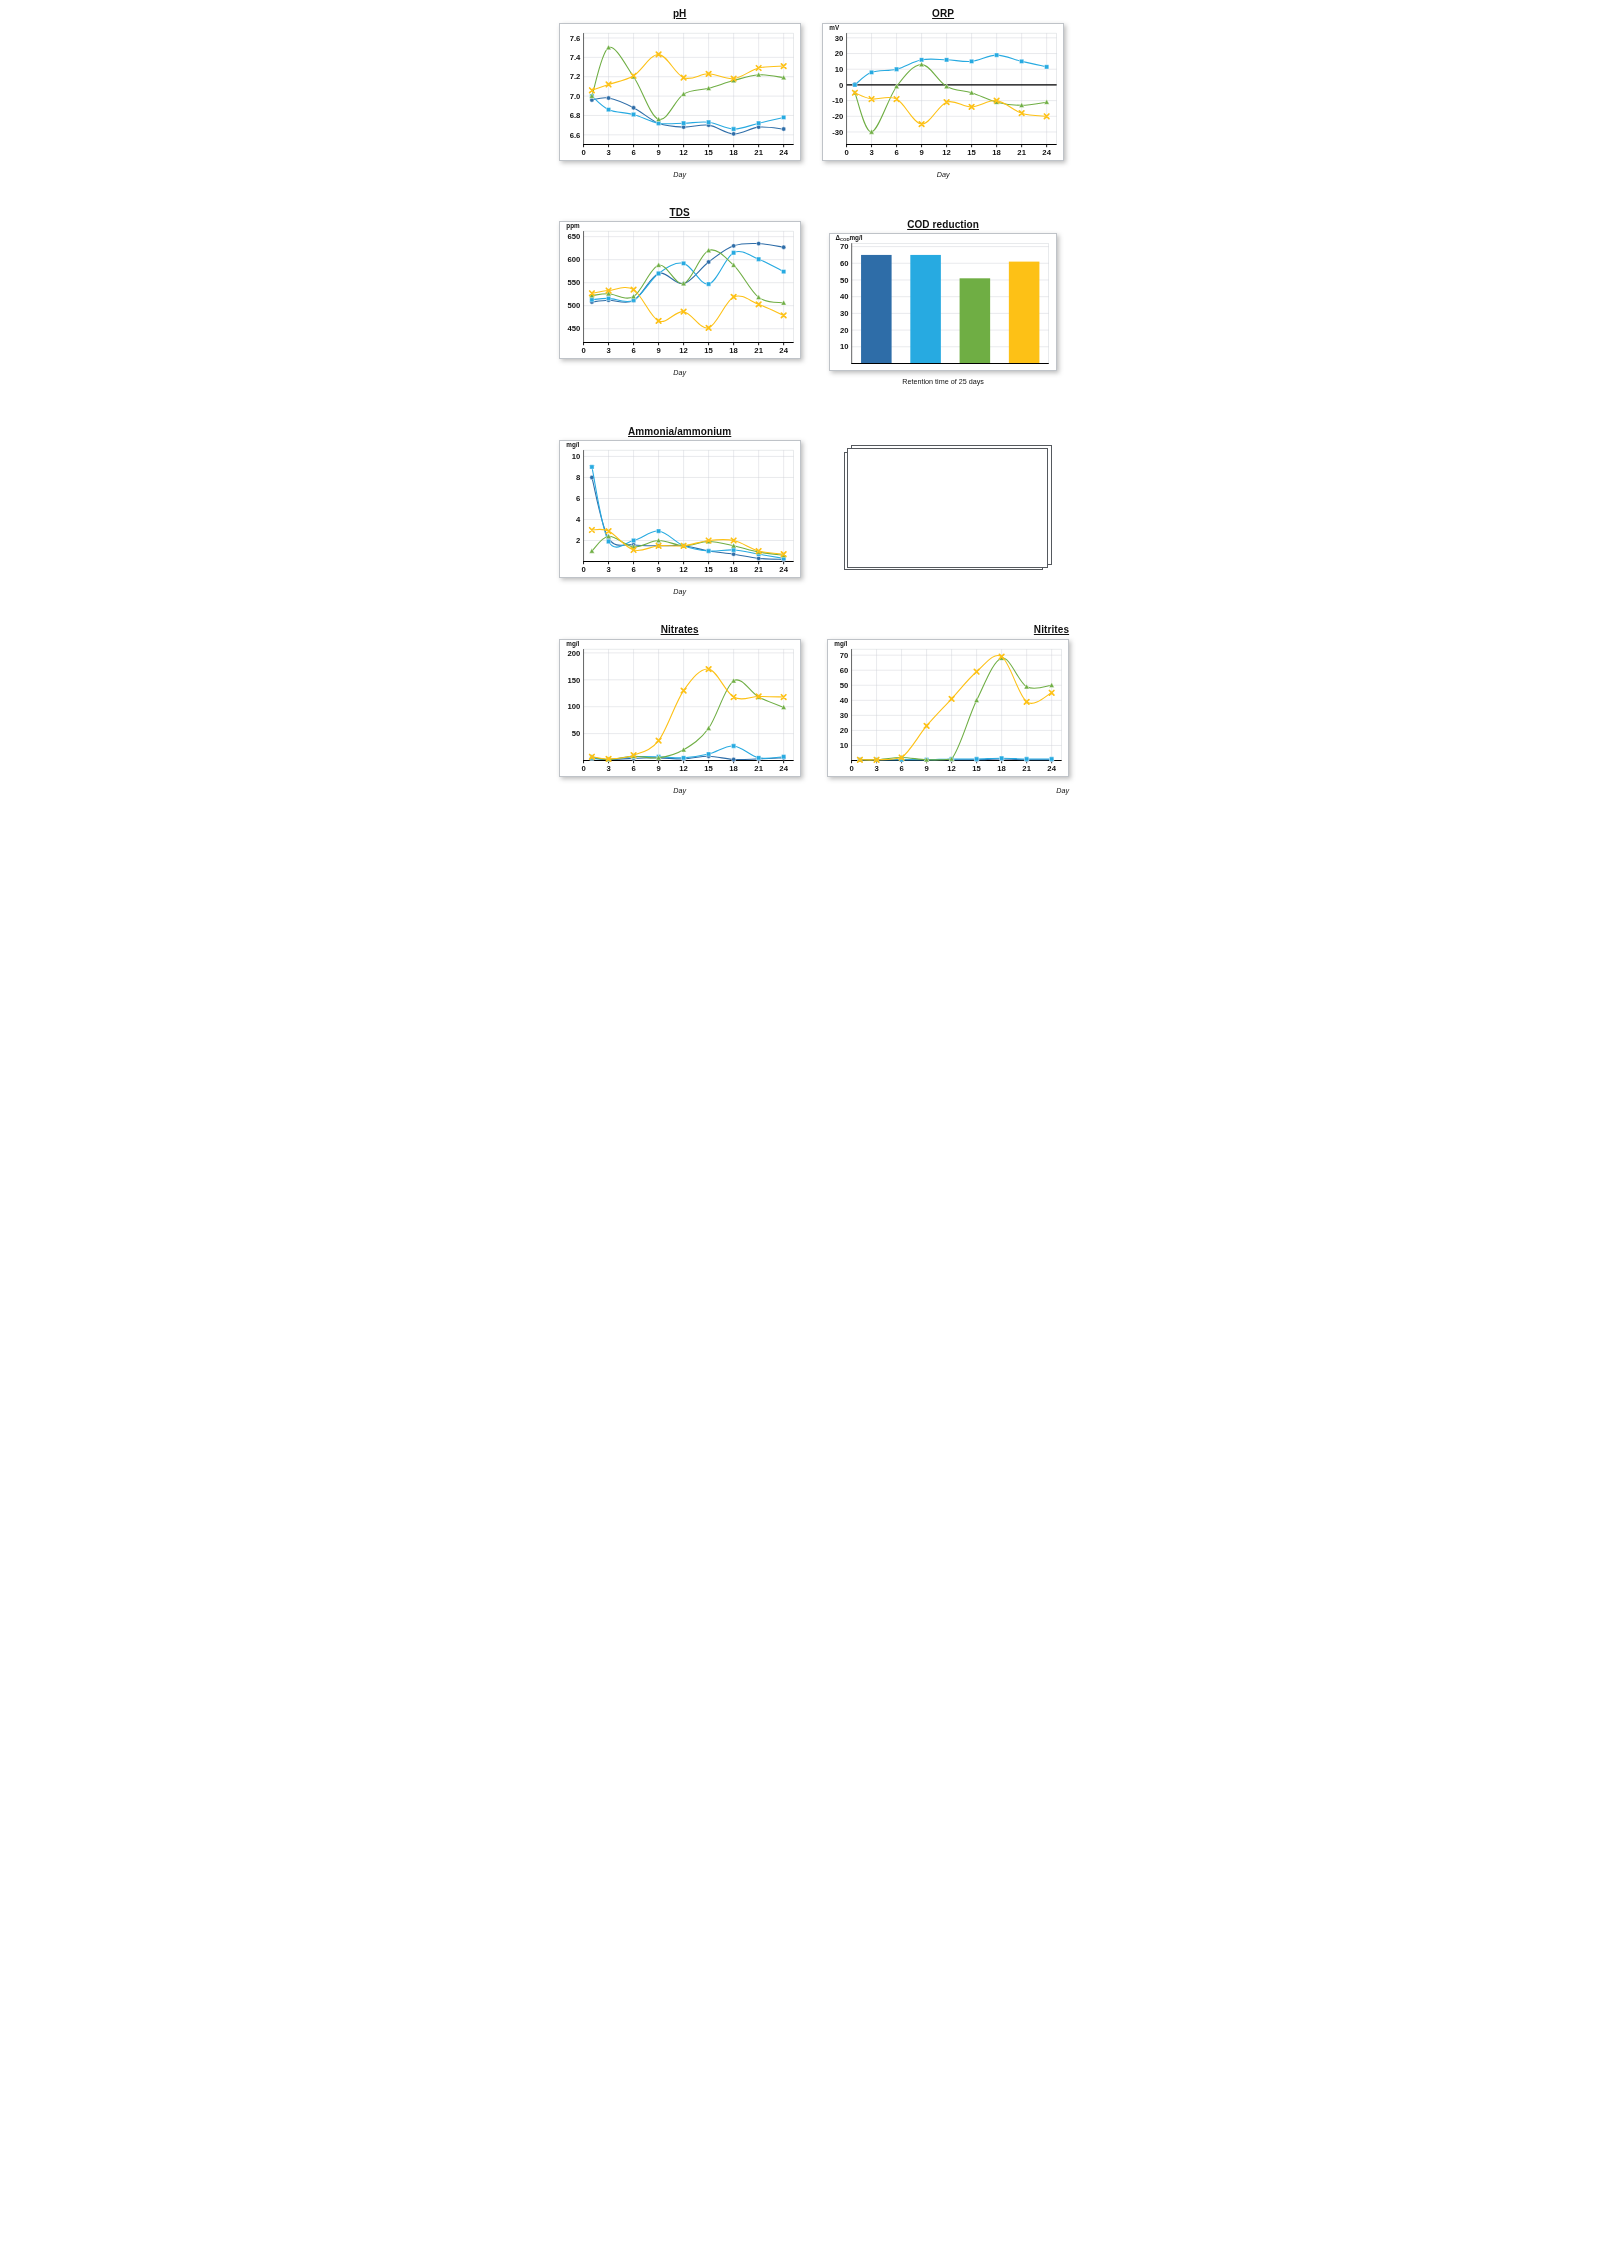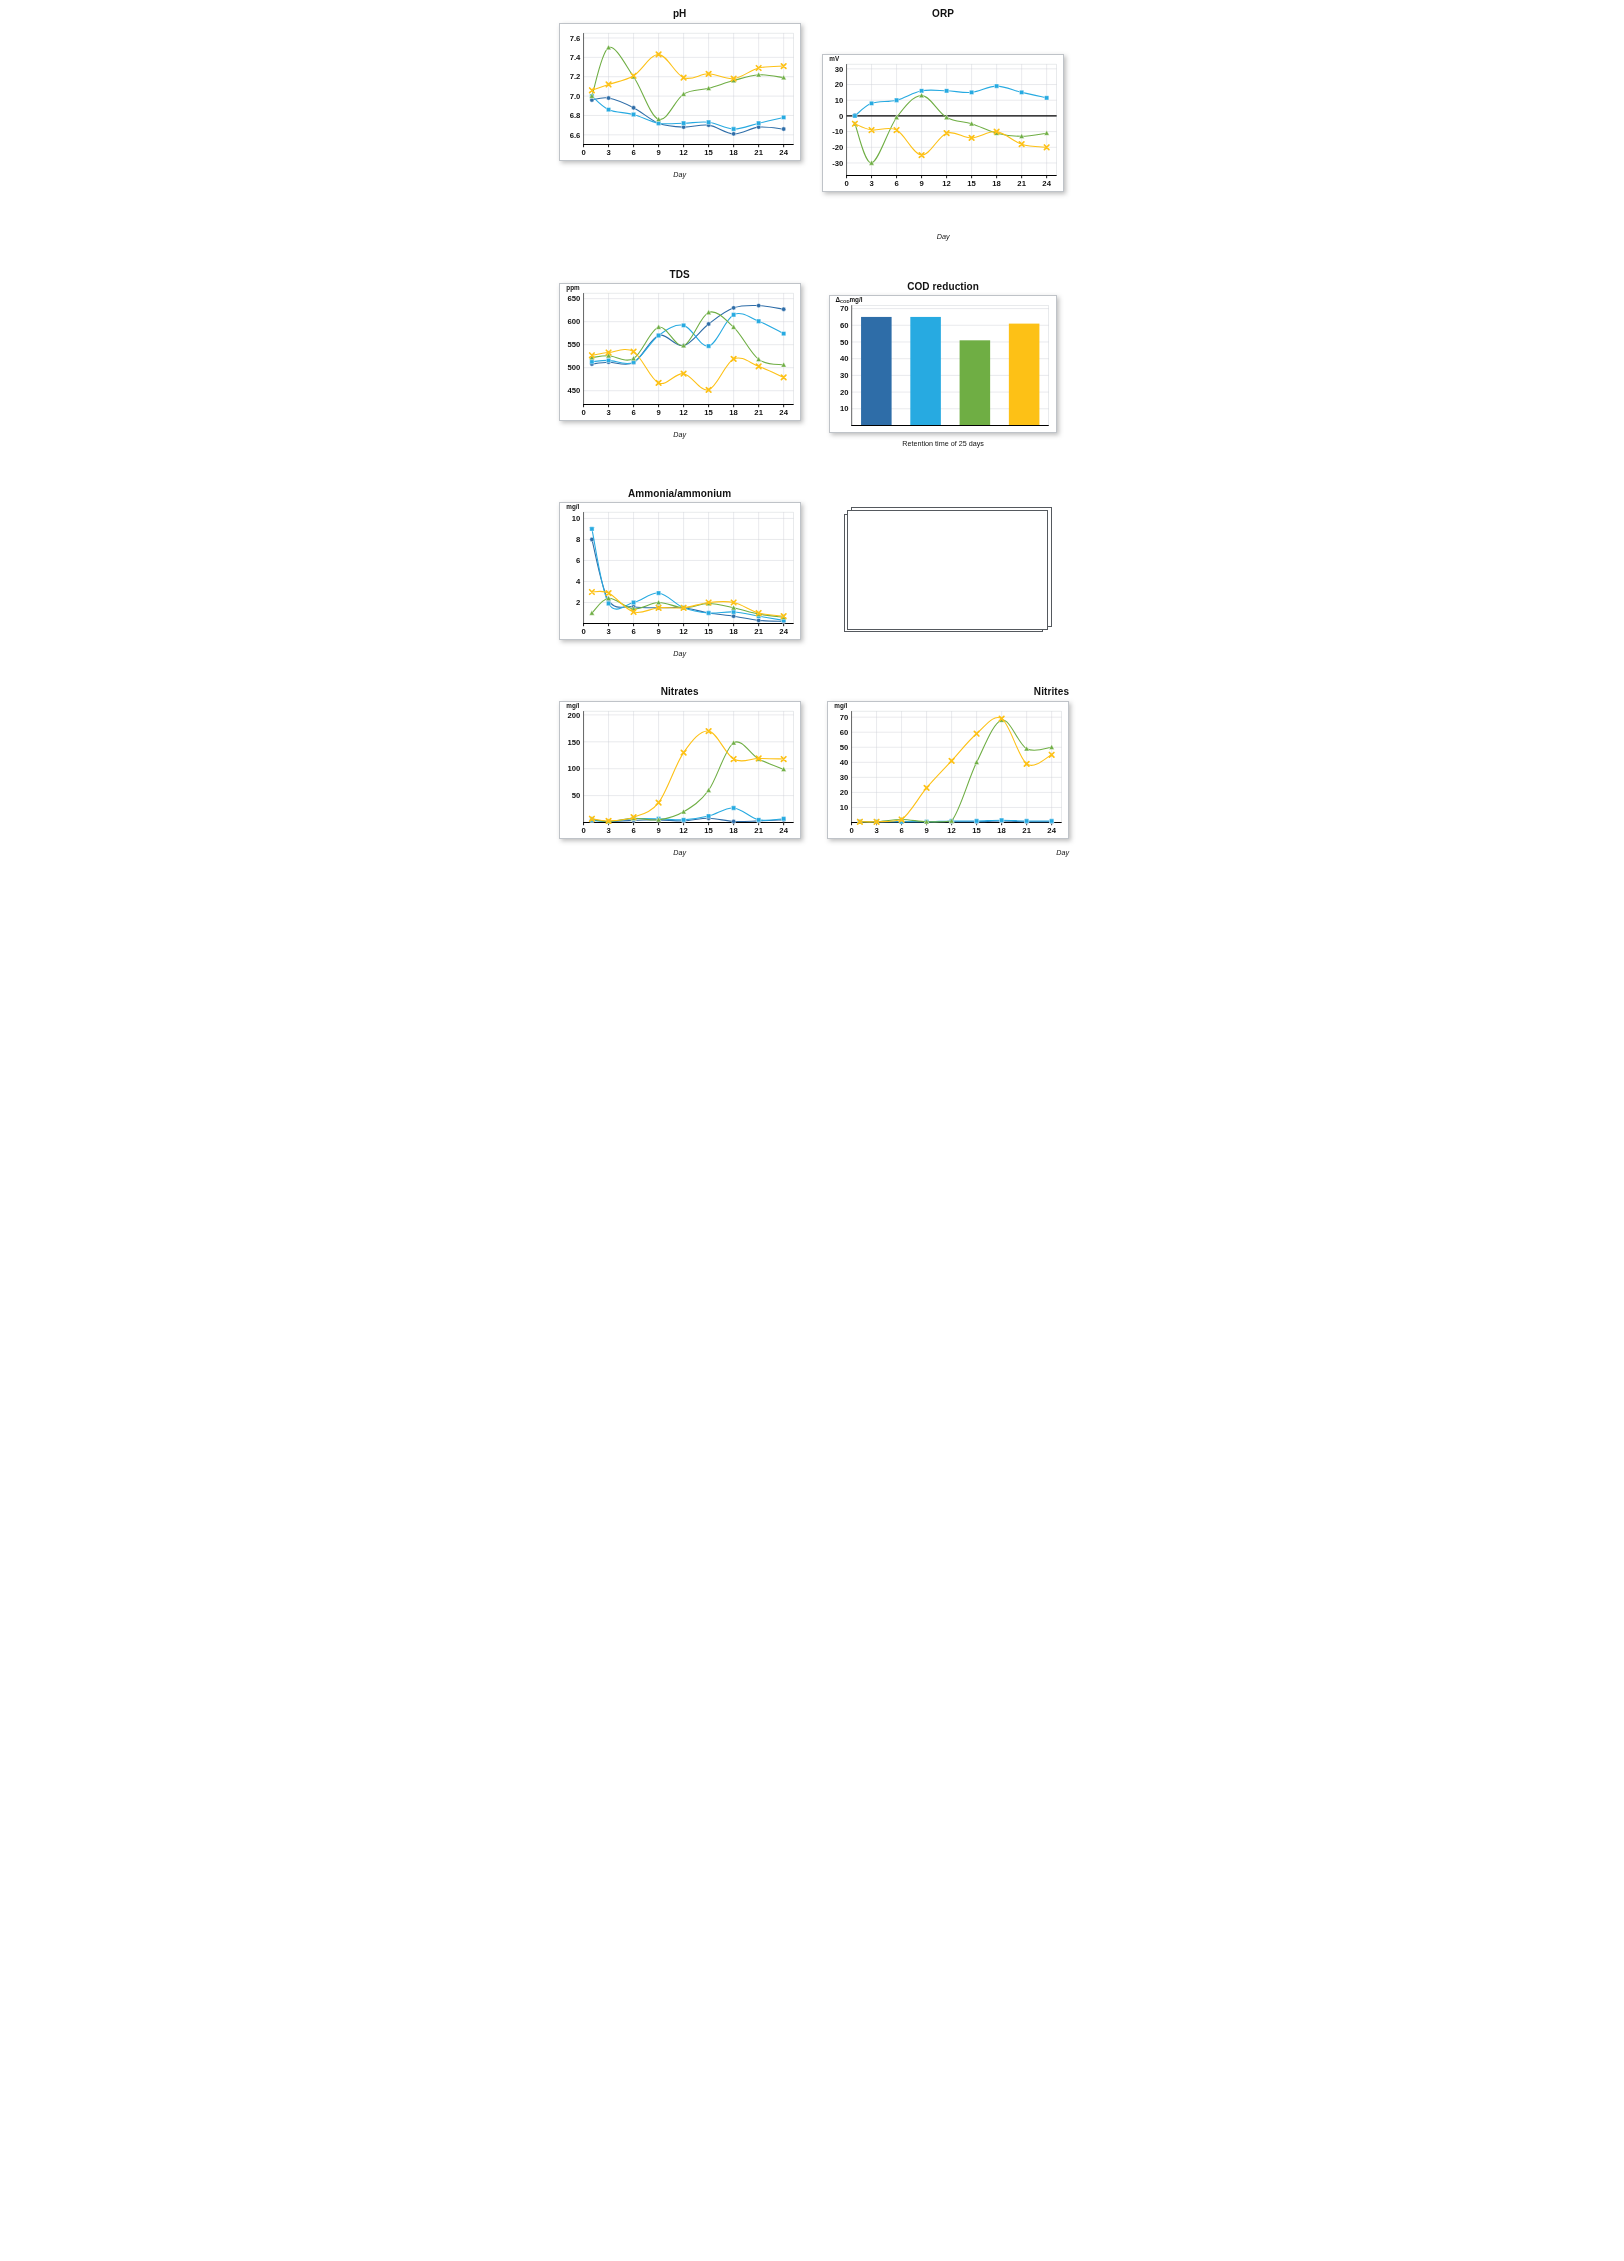--- a/index.html
+++ b/index.html
@@ -1,19 +1,19 @@
 <!DOCTYPE html>
 <html style="font-size:7.2px"><head>
 <meta charset="utf-8">
 <style>
   *{box-sizing:border-box;}
   body{margin:0;background:#ffffff;font-family:"Liberation Sans",sans-serif;color:#111;}
   .page{width:525px;margin:0 auto;display:grid;grid-template-columns:1fr 1fr;column-gap:12.7px;row-gap:28px;padding:8.1px 5.4px 18px;}
   .panel{display:flex;flex-direction:column;align-items:center;}
-  .chart-title{font-size:10px;font-weight:700;margin:0 0 3.6px;text-align:center;letter-spacing:0.1px;}
+  .chart-title{font-size:10px;font-weight:700;margin:0 0 3.6px;text-align:center;letter-spacing:0.1px;text-decoration:underline;}
   .card{background:#fff;border:0.5px solid #bfc3c8;box-shadow:2.3px 2.3px 4.5px rgba(70,70,70,.35);}
   svg.plot{display:block;}
   .plot-line{width:240px;height:136px;}
   .plot-bar{width:226px;height:136px;}
   .axis-label{font-style:italic;font-size:7.2px;margin-top:9px;}
   .caption{font-size:7.2px;margin-top:5.4px;}
   .legend-cell{display:flex;align-items:center;justify-content:center;}
   .legend-stack{position:relative;width:199px;}
   .legend-stack::before{content:"";position:absolute;top:-7.2px;left:7.2px;width:100%;height:100%;border:0.7px solid #55595e;background:#fff;}
   .legend-stack::after{content:"";position:absolute;top:-3.6px;left:3.6px;width:100%;height:100%;border:0.7px solid #55595e;background:#fff;}
@@ -115,21 +115,21 @@
           <path d="M267.95238095238096,113.39999999999996 L277.95238095238096,123.39999999999996 M277.95238095238096,113.39999999999996 L267.95238095238096,123.39999999999996" stroke="#fdc116" stroke-width="3.75" stroke-linecap="round" fill="none"></path>
           <path d="M323.1904761904762,104.84347826086953 L333.1904761904762,114.84347826086953 M333.1904761904762,104.84347826086953 L323.1904761904762,114.84347826086953" stroke="#fdc116" stroke-width="3.75" stroke-linecap="round" fill="none"></path>
           <path d="M378.42857142857144,115.5391304347827 L388.42857142857144,125.5391304347827 M388.42857142857144,115.5391304347827 L378.42857142857144,125.5391304347827" stroke="#fdc116" stroke-width="3.75" stroke-linecap="round" fill="none"></path>
           <path d="M433.6666666666667,92.00869565217396 L443.6666666666667,102.00869565217396 M443.6666666666667,92.00869565217396 L433.6666666666667,102.00869565217396" stroke="#fdc116" stroke-width="3.75" stroke-linecap="round" fill="none"></path>
           <path d="M488.9047619047619,87.73043478260884 L498.9047619047619,97.73043478260884 M498.9047619047619,87.73043478260884 L488.9047619047619,97.73043478260884" stroke="#fdc116" stroke-width="3.75" stroke-linecap="round" fill="none"></path>
         </svg>
     </div>
     <figcaption class="axis-label">Day</figcaption>
   </figure>
 
-  <figure class="panel" style="margin:0;gap:31px;">
+  <figure class="panel" style="margin:0;">
     <h2 class="chart-title">ORP</h2>
     <div class="card">
       <svg class="plot plot-line" viewBox="0 0 530 300">
           <rect x="52" y="20" width="464" height="246" fill="#fff" stroke="#cdd1d6" stroke-width="1"></rect>
           <line x1="107.23809523809524" y1="20" x2="107.23809523809524" y2="266" stroke="#cdd1d6" stroke-width="1"></line>
           <line x1="162.47619047619048" y1="20" x2="162.47619047619048" y2="266" stroke="#cdd1d6" stroke-width="1"></line>
           <line x1="217.71428571428572" y1="20" x2="217.71428571428572" y2="266" stroke="#cdd1d6" stroke-width="1"></line>
           <line x1="272.95238095238096" y1="20" x2="272.95238095238096" y2="266" stroke="#cdd1d6" stroke-width="1"></line>
           <line x1="328.1904761904762" y1="20" x2="328.1904761904762" y2="266" stroke="#cdd1d6" stroke-width="1"></line>
           <line x1="383.42857142857144" y1="20" x2="383.42857142857144" y2="266" stroke="#cdd1d6" stroke-width="1"></line>

